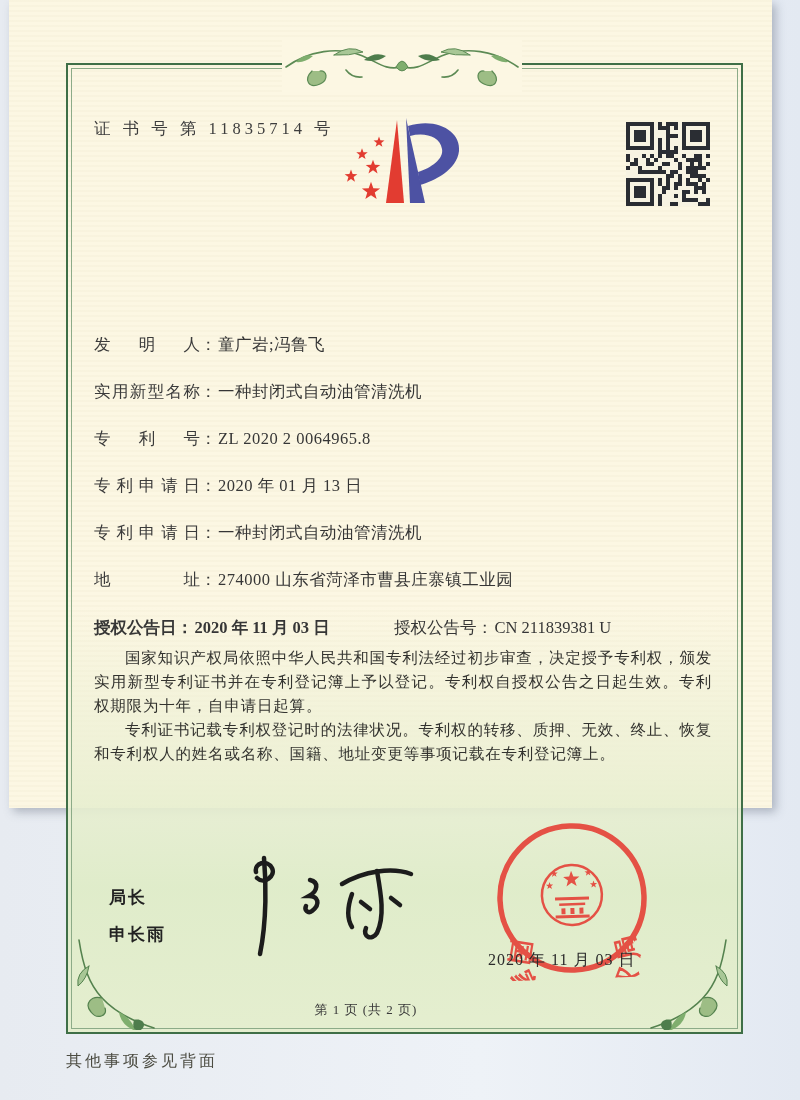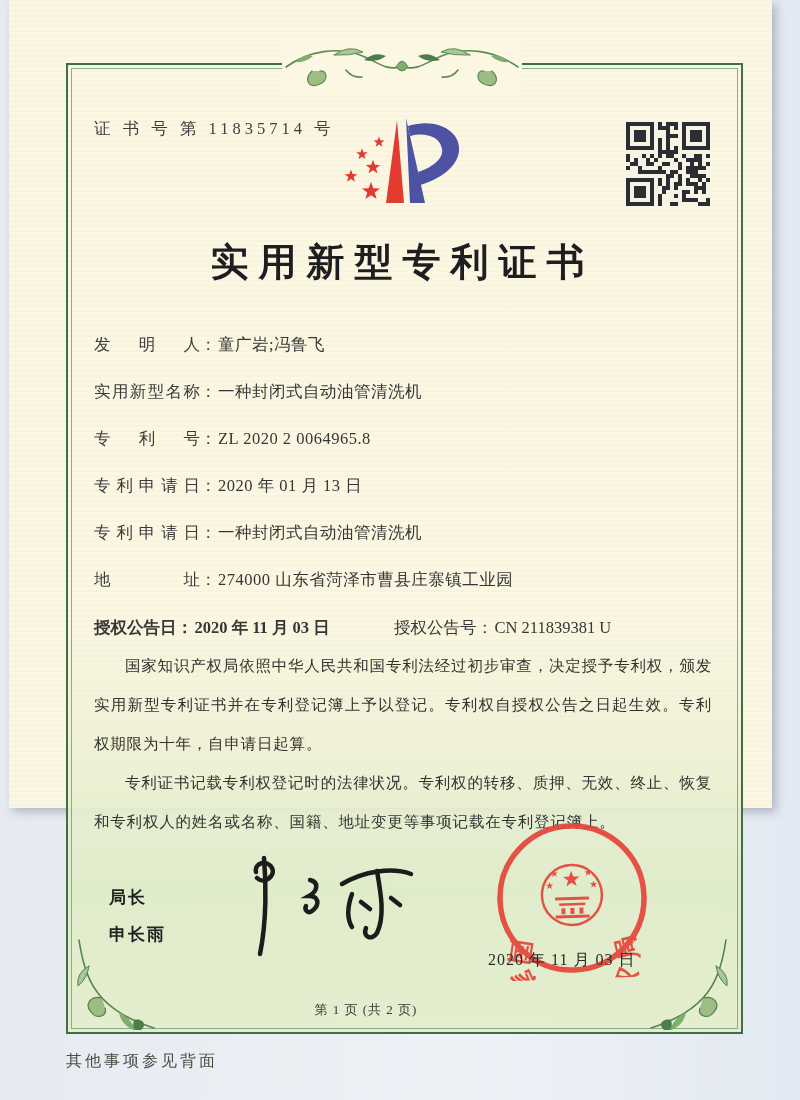--- a/index.html
+++ b/index.html
@@ -28,21 +28,21 @@
     text-align:center;font-size:38px;font-weight:700;color:#1e1e20;letter-spacing:10px;
   }
   .fields{position:absolute;left:85px;top:334px;width:620px;}
   .field-row{height:47px;font-size:16.5px;color:#363636;}
   .f-label{display:inline-block;width:106px;text-align:justify;text-align-last:justify;vertical-align:top;color:#3b3b3b;}
   .f-colon{display:inline-block;width:18px;}
   .f-value{letter-spacing:.5px;}
   .grant-row{position:absolute;left:85px;top:617px;font-size:16.5px;color:#363636;white-space:nowrap;}
   .g-group1{display:inline-block;width:300px;font-weight:bold;}
   .paras{position:absolute;left:85px;top:646px;width:618px;}
-  .para{margin:0;text-indent:2em;font-size:15.5px;line-height:39px;color:#33332f;text-align:justify;letter-spacing:.8px;}
+  .para{margin:0;text-indent:2em;font-size:15.5px;line-height:24px;color:#33332f;text-align:justify;letter-spacing:.8px;}
   .signer{position:absolute;left:100px;top:886px;font-family:"Liberation Sans","DejaVu Sans",sans-serif;font-size:17px;color:#222;font-weight:600;}
   .signer div{margin-bottom:14px;letter-spacing:2px;}
   .signature{position:absolute;left:205px;top:850px;width:215px;height:115px;}
   .seal{position:absolute;left:482px;top:817px;width:162px;height:162px;opacity:.92;transform:rotate(-2deg);}
   .seal-date{position:absolute;left:479px;top:950px;width:190px;font-size:16px;color:#2b2b2b;letter-spacing:1px;}
   .page-info{position:absolute;left:57px;top:1001px;width:600px;text-align:center;font-size:13px;color:#3a3a3a;letter-spacing:1px;}
   .back-note{position:absolute;left:57px;top:1051px;width:612px;text-align:left;font-size:16px;color:#4c4c42;letter-spacing:3px;}
   .orn-top{position:absolute;left:273px;top:40px;width:240px;height:52px;}
   .orn-bl{position:absolute;left:60px;top:938px;width:90px;height:92px;transform:scaleX(-1);}
   .orn-br{position:absolute;left:637px;top:938px;width:90px;height:92px;}
@@ -248,21 +248,20 @@
         <rect x="80" y="76" width="4" height="4"></rect>
         <rect x="32" y="80" width="4" height="4"></rect>
         <rect x="44" y="80" width="4" height="4"></rect>
         <rect x="48" y="80" width="4" height="4"></rect>
         <rect x="72" y="80" width="4" height="4"></rect>
         <rect x="76" y="80" width="4" height="4"></rect>
         <rect x="80" y="80" width="4" height="4"></rect>
       </g>
   </svg>
 
-  <h1 class="title">实用新型专利证书</h1>
 
   <div class="fields">
       <div class="field-row"><span class="f-label">发明人</span><span class="f-colon">：</span><span class="f-value">童广岩;冯鲁飞</span></div>
       <div class="field-row"><span class="f-label">实用新型名称</span><span class="f-colon">：</span><span class="f-value">一种封闭式自动油管清洗机</span></div>
       <div class="field-row"><span class="f-label">专利号</span><span class="f-colon">：</span><span class="f-value">ZL 2020 2 0064965.8</span></div>
       <div class="field-row"><span class="f-label">专利申请日</span><span class="f-colon">：</span><span class="f-value">2020 年 01 月 13 日</span></div>
       <div class="field-row"><span class="f-label">专利申请日</span><span class="f-colon">：</span><span class="f-value">一种封闭式自动油管清洗机</span></div>
       <div class="field-row"><span class="f-label">地址</span><span class="f-colon">：</span><span class="f-value">274000 山东省菏泽市曹县庄寨镇工业园</span></div>
     </div>
 

